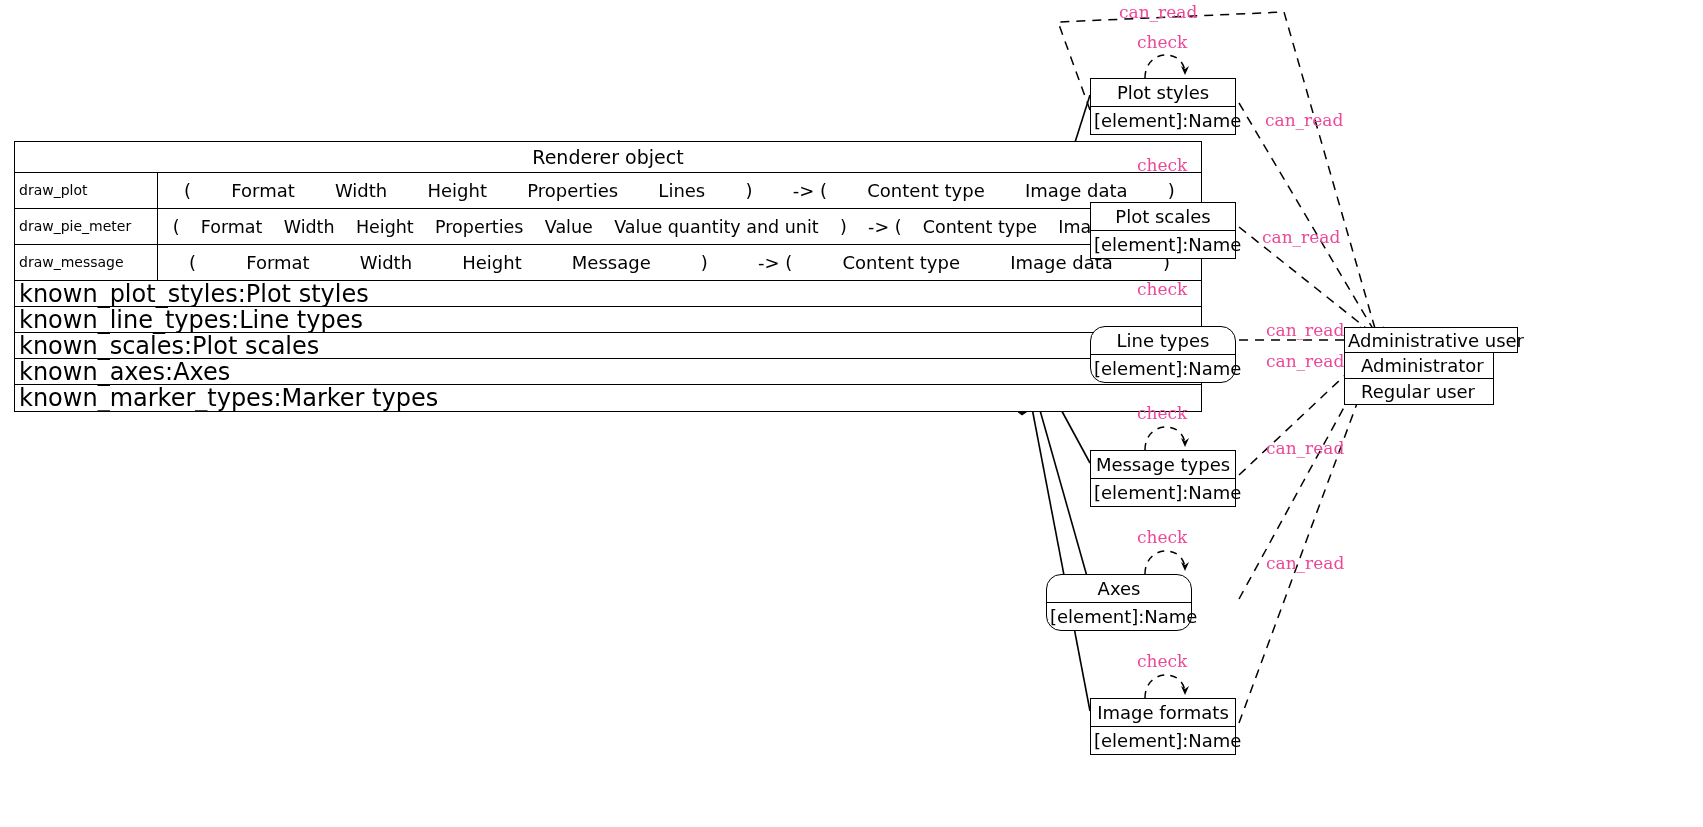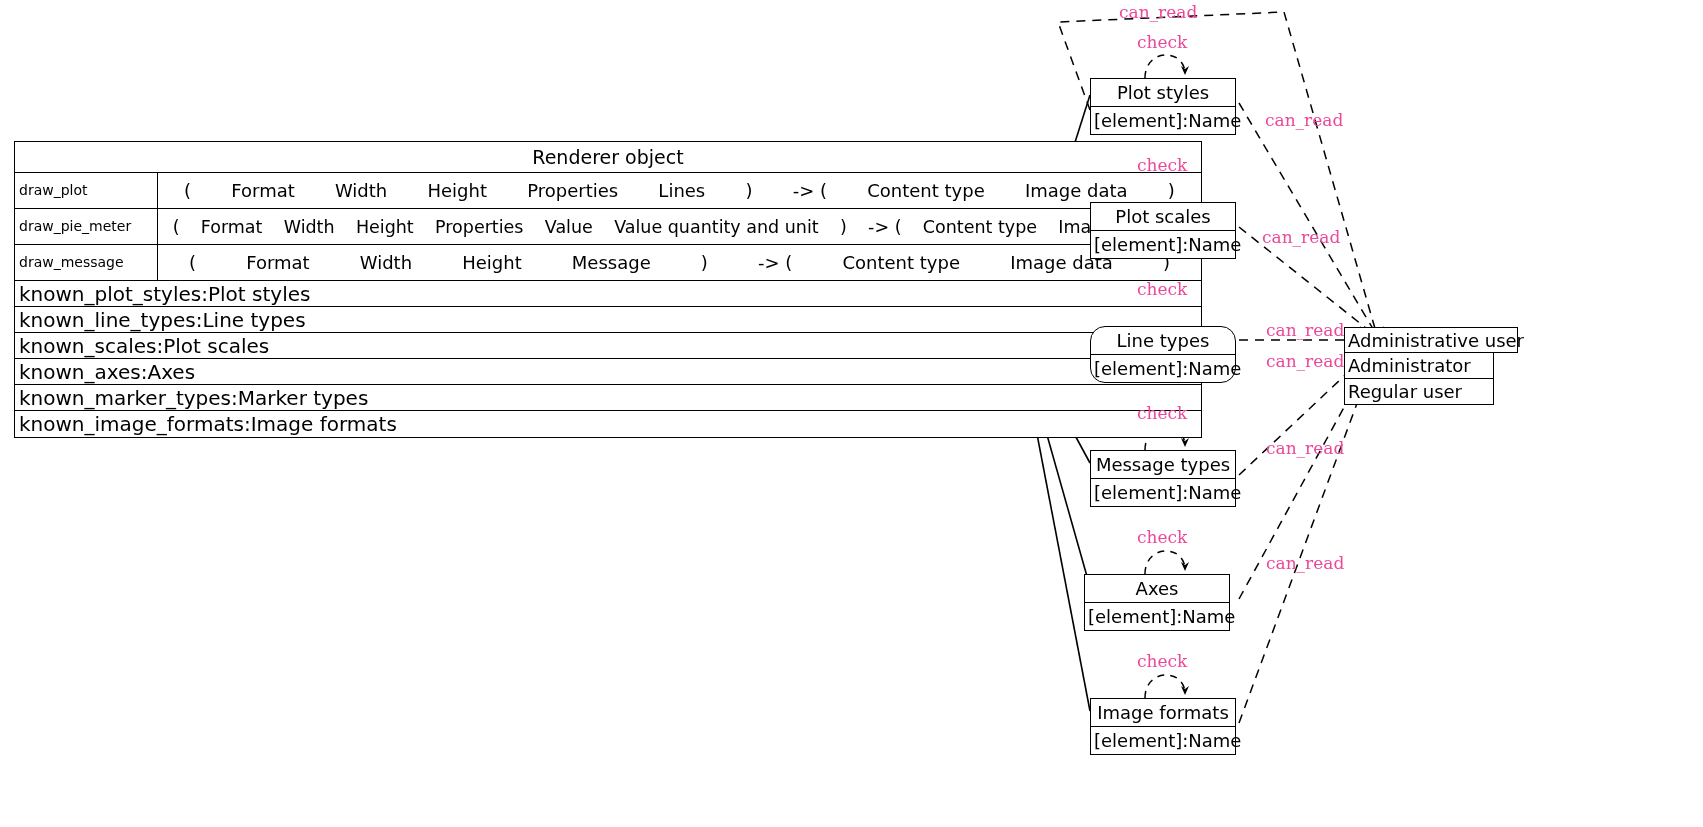--- a/index.html
+++ b/index.html
@@ -73,21 +73,21 @@
   .method-sig.tight {
     justify-content: space-around;
     font-size: 17.5px;
     padding: 0 4px;
   }
   .method-sig span { white-space: nowrap; }
 
   .attr-row {
     height: 26px;
     line-height: 26px;
-    font-size: 20px;
+    font-size: 24px;
     padding-left: 4px;
     border-bottom: 1.6px solid #000;
     white-space: nowrap;
     box-sizing: border-box;
   }
   .attr-row:last-child { border-bottom: none; }
 
   
   .elem-box {
     position: absolute;
@@ -132,21 +132,21 @@
     box-sizing: border-box;
     white-space: nowrap;
   }
   .user-sub {
     border: 1.6px solid #000;
     border-top: none;
     background: #fff;
     font-size: 18px;
     line-height: 26px;
     height: 26px;
-    padding-left: 3px;
+    padding-left: 16px;
     width: 150px;
     box-sizing: border-box;
     white-space: nowrap;
   }
 
   
   .edge-label {
     position: absolute;
     font-family: "DejaVu Serif", serif;
     font-size: 17px;
@@ -270,21 +270,20 @@
         <span>Image data</span>
         <span>)</span>
       </div>
     </div>
 
     <div class="attr-row">known_plot_styles:Plot styles</div>
     <div class="attr-row">known_line_types:Line types</div>
     <div class="attr-row">known_scales:Plot scales</div>
     <div class="attr-row">known_axes:Axes</div>
     <div class="attr-row">known_marker_types:Marker types</div>
-    <div class="attr-row">known_image_formats:Image formats</div>
   </div>
 
   <div class="elem-box" style="left:1090px; top:78px;">
     <div class="elem-title">Plot styles</div>
     <div class="elem-attr">[element]:Name</div>
   </div>
 
   <div class="elem-box" style="left:1090px; top:202px;">
     <div class="elem-title">Plot scales</div>
     <div class="elem-attr">[element]:Name</div>
@@ -293,21 +292,21 @@
   <div class="elem-box" style="left:1090px; top:326px;border-radius:15px;">
     <div class="elem-title">Line types</div>
     <div class="elem-attr">[element]:Name</div>
   </div>
 
   <div class="elem-box" style="left:1090px; top:450px;">
     <div class="elem-title">Message types</div>
     <div class="elem-attr">[element]:Name</div>
   </div>
 
-  <div class="elem-box" style="left:1084px; top:574px;">
+  <div class="elem-box" style="left:1046px; top:574px;border-radius:15px;">
     <div class="elem-title">Axes</div>
     <div class="elem-attr">[element]:Name</div>
   </div>
 
   <div class="elem-box" style="left:1090px; top:698px;">
     <div class="elem-title">Image formats</div>
     <div class="elem-attr">[element]:Name</div>
   </div>
 
   <div class="user-box">

